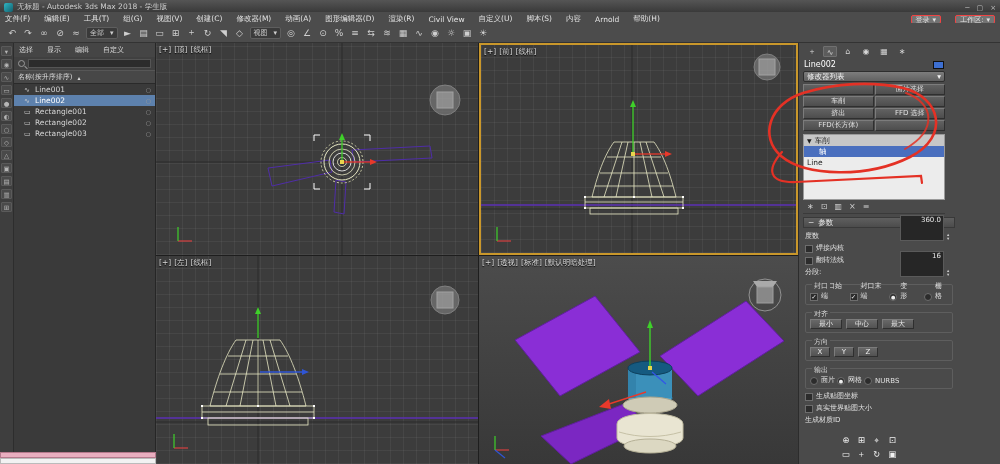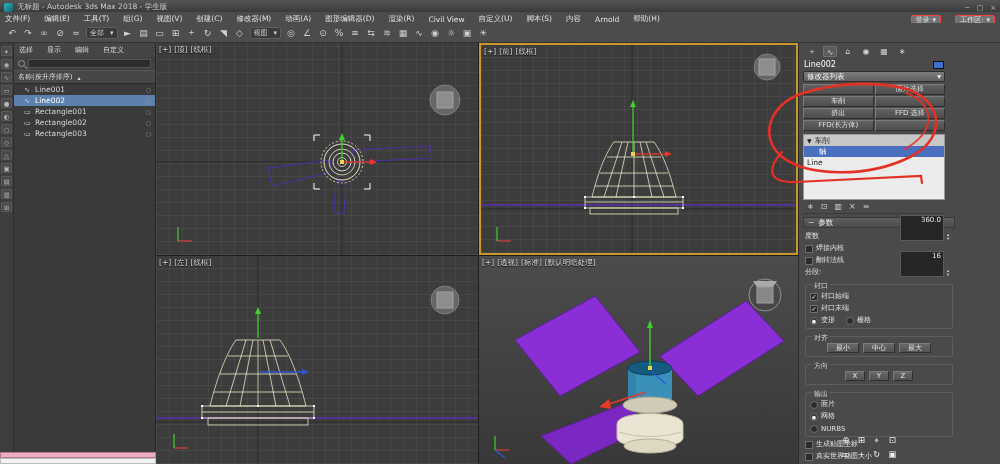--- a/index.html
+++ b/index.html
@@ -64,21 +64,21 @@
 .stack-row.selected{background:#4a6fbe;color:#fff}
 .stack-row.indent{padding-left:15px}
 .stack-tools{width:142px;display:flex;gap:7px;padding:2px 4px;font-size:8px;color:#cfcfcf;border-bottom:1px solid #3a3a3a}
 .rollout{width:152px;height:11px;background:linear-gradient(#5f5f5f,#4c4c4c);border:1px solid #393939;display:flex;align-items:center;gap:4px;font-size:7.5px;color:#ebebeb;padding:0 4px;margin-top:3px}
 .params{width:152px;padding:3px 2px;font-size:7px;color:#e0e0e0;display:flex;flex-direction:column;gap:2px}
 .prow{display:flex;align-items:flex-end;gap:3px;height:10px}
 .numfield{margin-left:auto;width:44px;height:26px;background:#262626;border:1px solid #5a5a5a;color:#e8e8e8;text-align:right;padding-right:2px;line-height:8px}
 .spin{display:flex;flex-direction:column;font-size:4.5px;line-height:4px;color:#cfcfcf;width:6px}
 .checkbox{width:8px;height:8px;background:#2c2c2c;border:1px solid #6d6d6d;color:#eee;font-size:6.5px;line-height:7px;text-align:center;flex:0 0 auto}
 .radio{width:8px;height:8px;border:1px solid #6d6d6d;border-radius:50%;background:#2c2c2c;color:#eee;font-size:5px;line-height:7px;text-align:center;flex:0 0 auto}
-.pgroup{position:relative;border:1px solid #5e5e5e;border-radius:2px;margin-top:5px;padding:6px 4px 3px;display:flex;flex-direction:column;gap:2px}
+.pgroup{position:relative;border:1px solid #5e5e5e;border-radius:2px;margin-top:5px;padding:6px 4px 3px;display:flex;flex-direction:row;gap:2px}
 .gtitle{position:absolute;top:-4px;left:6px;background:#4a4a4a;padding:0 2px;font-size:7px;color:#d8d8d8}
 .btnrow{display:flex;gap:4px;justify-content:center}
 .pbtn{width:20px;height:10px;background:linear-gradient(#686868,#525252);border:1px solid;border-color:#7c7c7c #2f2f2f #2f2f2f #7c7c7c;text-align:center;line-height:9px;font-size:7px;color:#ececec}
 .pbtn.wide{width:32px}
 
 .listener{position:absolute;left:0;bottom:0;width:156px;height:12px;display:flex;flex-direction:column;z-index:5}
 .listener .pink{flex:1;background:#e9aebf;border:1px solid #b5798c}
 .listener .white{flex:1;background:#f2f2f2;border:1px solid #bbb}
 .navcluster{position:absolute;left:838px;top:433px;width:62px;height:28px;display:grid;grid-template-columns:repeat(4,1fr);z-index:6;color:#f2f2f2;font-size:8.5px}
 .navcluster span{text-align:center;line-height:14px}

